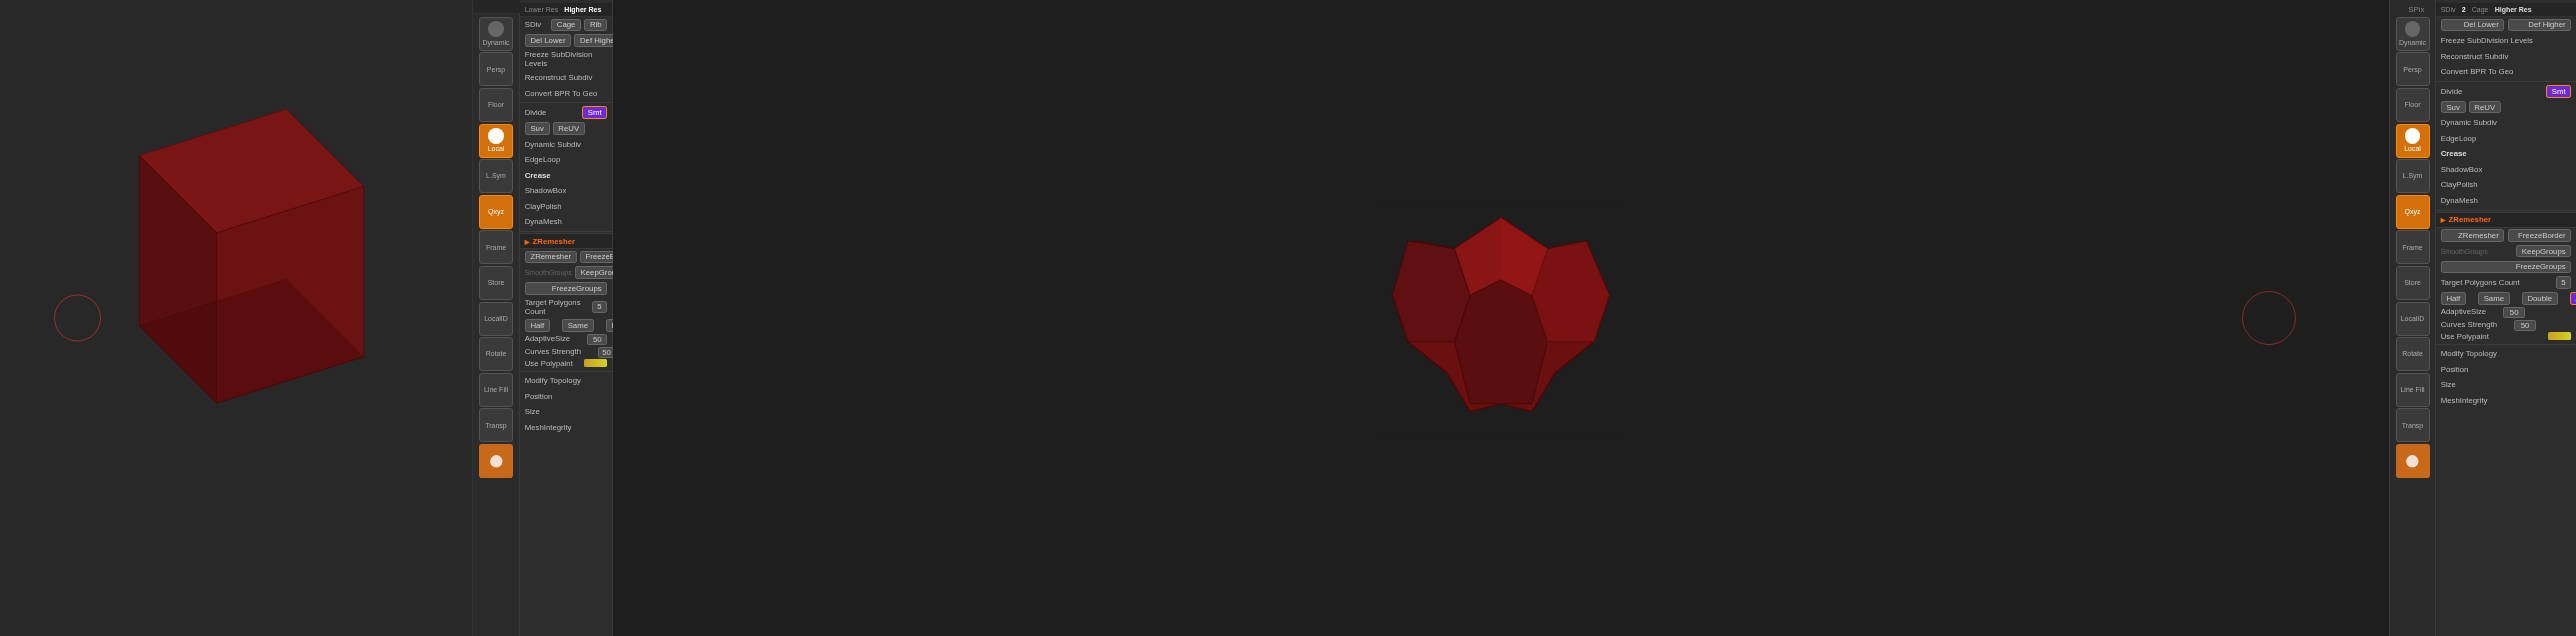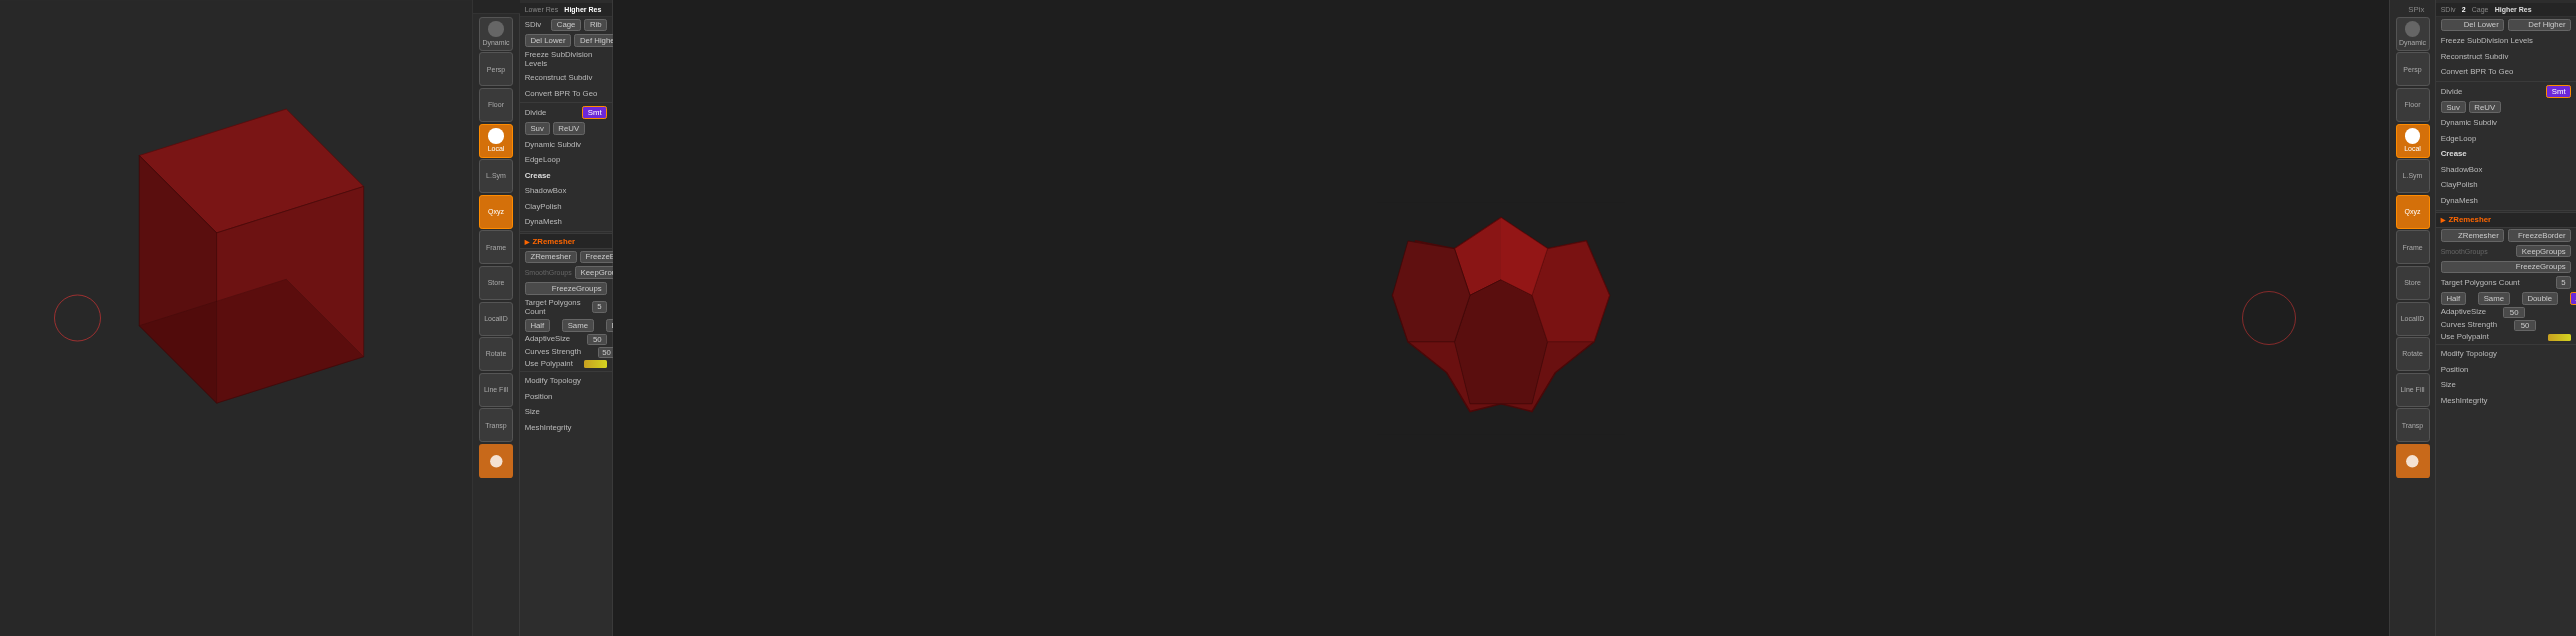--- a/index.html
+++ b/index.html
@@ -206,21 +206,21 @@
       border-radius: 1.6px;
       color: #ccc;
       font-size: 7.8px;
       padding: 0 3.1px;
       width: 22px;
       text-align: center;
     }
 
     .checkbox-row {
       display: flex;
-      align-items: flex-end;
+      align-items: flex-start;
       padding: 0.8px 4.7px;
       gap: 3.1px;
       font-size: 7.8px;
       color: #bbb;
     }
     .color-swatch {
       width: 23px; height: 7.8px;
       background: linear-gradient(to right, #c8a020, #d4d420);
       border-radius: 1.6px;
     }

